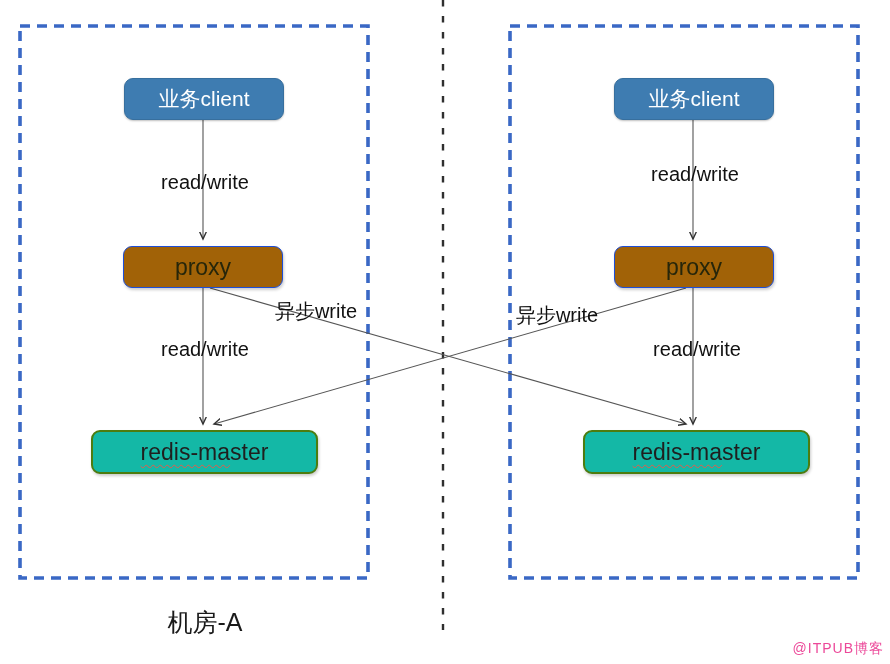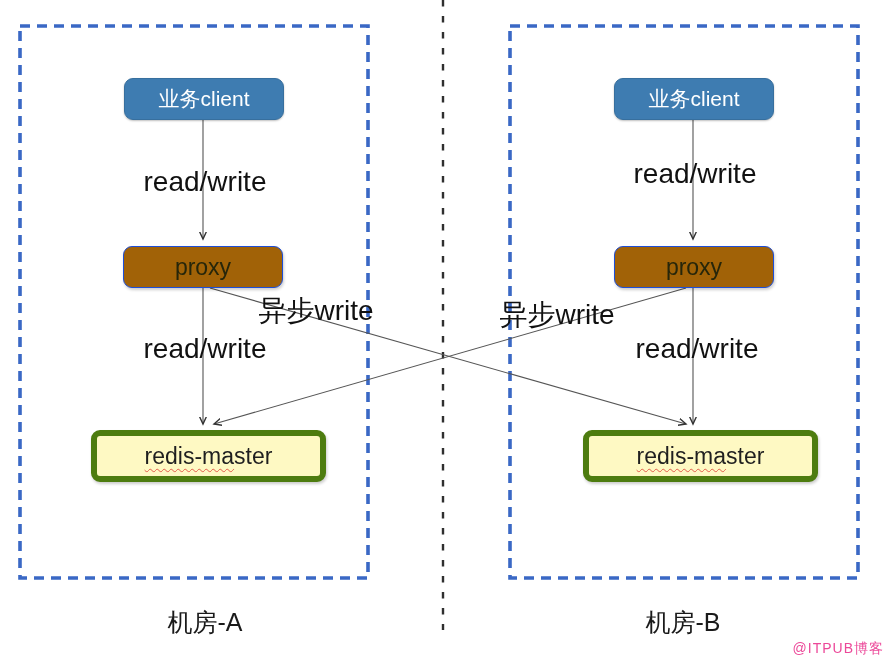--- a/index.html
+++ b/index.html
@@ -14,33 +14,33 @@
   }
   .client{
     width:158px;height:40px;background:#3e7cb1;color:#ffffff;font-size:21px;
     border:1px solid #376f9e;box-shadow:0 1px 2px rgba(0,0,0,.25);
   }
   .proxy{
     width:158px;height:40px;background:#a16207;color:#26260a;font-size:23px;
     border:1px solid #1d4ed8;box-shadow:1px 2px 3px rgba(0,0,0,.2);
   }
   .redis{
-    width:223px;height:40px;background:#fef9c3;color:#1f1f1f;font-size:23px;
-    border:6px solid #4d7c0f;box-shadow:1px 2px 3px rgba(0,0,0,.2);
+    width:223px;height:40px;background:#14b8a6;color:#1f1f1f;font-size:23px;
+    border:2px solid #4d7c0f;box-shadow:1px 2px 3px rgba(0,0,0,.2);
   }
   .client-a{left:124px;top:78px;}  .client-b{left:614px;top:78px;}
   .proxy-a{left:123px;top:246px;}  .proxy-b{left:614px;top:246px;}
   .redis-a{left:91px;top:430px;}   .redis-b{left:583px;top:430px;}
   .wavy{
     text-decoration-line:underline;text-decoration-style:wavy;
     text-decoration-color:#e25c4a;text-decoration-thickness:1px;
     text-underline-offset:4px;
   }
   .edge-label{
-    position:absolute;font-size:28px;color:#111;white-space:nowrap;
+    position:absolute;font-size:20px;color:#111;white-space:nowrap;
     transform:translate(-50%,-50%);
   }
   .rw-a-top{left:205px;top:182px;} .rw-a-bot{left:205px;top:349px;}
   .rw-b-top{left:695px;top:174px;} .rw-b-bot{left:697px;top:349px;}
   .async-a{left:316px;top:311px;}  .async-b{left:557px;top:315px;}
   .dc-label{
     position:absolute;font-size:25px;color:#1a1a1a;white-space:nowrap;
     transform:translate(-50%,-50%);
   }
   .dc-a-label{left:157px;top:622px;margin-left:48px;} .dc-b-label{left:683px;top:622px;}
@@ -97,17 +97,16 @@
   </div>
 
   <div class="edge-label rw-a-top">read/write</div>
   <div class="edge-label rw-a-bot">read/write</div>
   <div class="edge-label rw-b-top">read/write</div>
   <div class="edge-label rw-b-bot">read/write</div>
   <div class="edge-label async-a">异步write</div>
   <div class="edge-label async-b">异步write</div>
 
   <div class="dc-label dc-a-label">机房-A</div>
-  <div class="dc-label dc-b-label">机房-B</div>
 
   <div class="watermark">@ITPUB博客</div>
 
 </div>
 
 </body></html>

